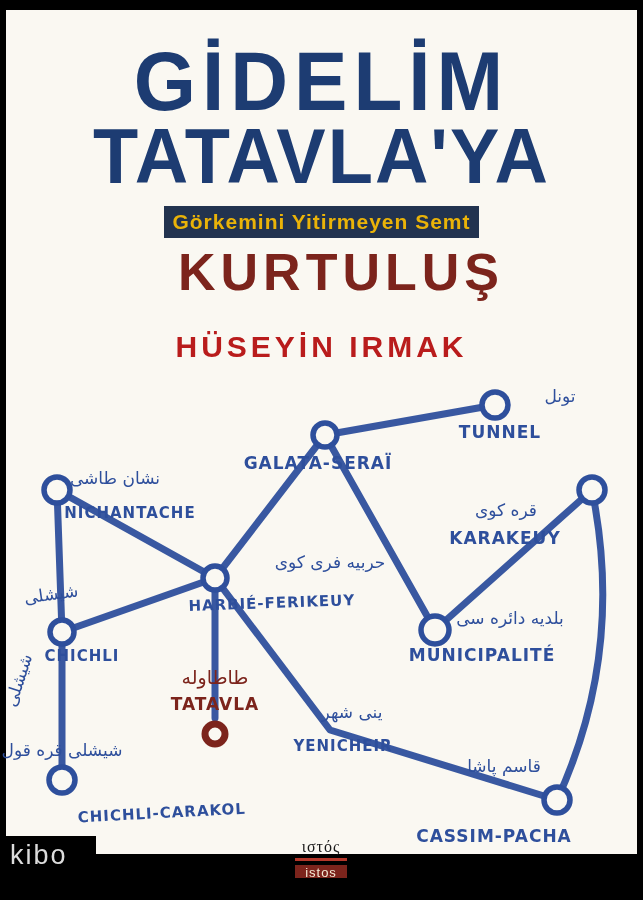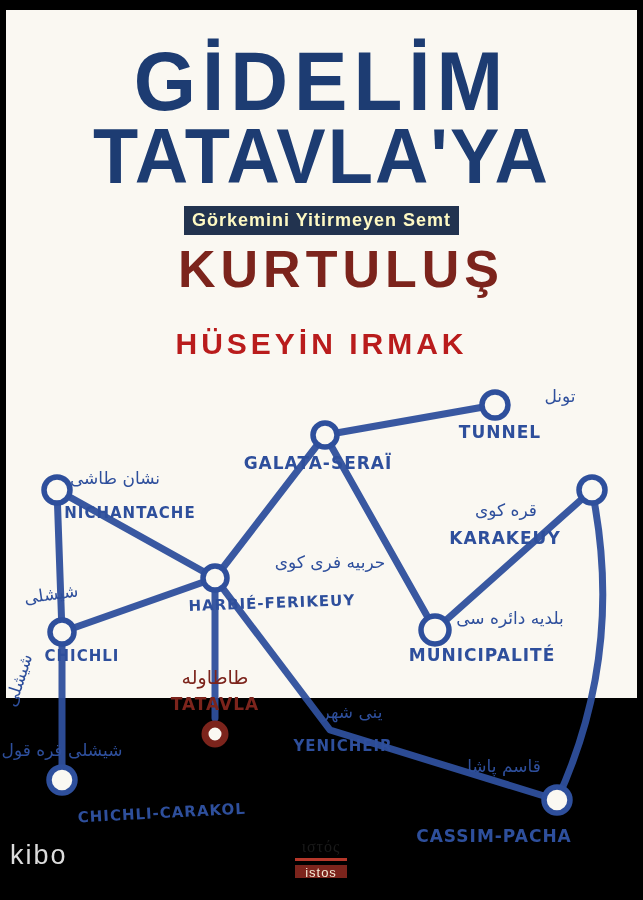--- a/index.html
+++ b/index.html
@@ -1,35 +1,35 @@
 <!DOCTYPE html>
 <html><head>
 <meta charset="utf-8">
 <style>
   html,body{margin:0;padding:0;}
   body{
     width:643px;height:900px;position:relative;overflow:hidden;
     background:#000;font-family:"Liberation Sans",sans-serif;
   }
   .cover{
-    position:absolute;left:6px;top:10px;width:631px;height:688px;
+    position:absolute;left:6px;top:10px;width:631px;height:844px;
     background:#faf8f2;
   }
   .title-block{width:100%;text-align:center;}
   .title-line1{
     margin-top:34px;font-size:80px;font-weight:900;line-height:0.95;
     letter-spacing:6px;color:#1d3c72;transform:scaleY(1.04);
   }
   .title-line2{
     font-size:74px;font-weight:900;line-height:1.0;
     letter-spacing:2px;color:#1d3c72;transform:scaleY(1.04);
   }
   .banner{
     display:table;margin:12px auto 0 auto;background:#22334f;
-    color:#fef9c3;font-weight:bold;font-size:18px;letter-spacing:1px;
+    color:#eab308;font-weight:bold;font-size:21px;letter-spacing:1px;
     padding:4px 8px;
   }
   .series-title{
     margin-top:4px;text-align:center;color:#7c241c;font-weight:900;
     font-size:52px;letter-spacing:5px;margin-left:39px;
   }
   .author{
     margin-top:28px;text-align:center;color:#b91c1c;font-weight:bold;
     font-size:30px;letter-spacing:4px;
   }

